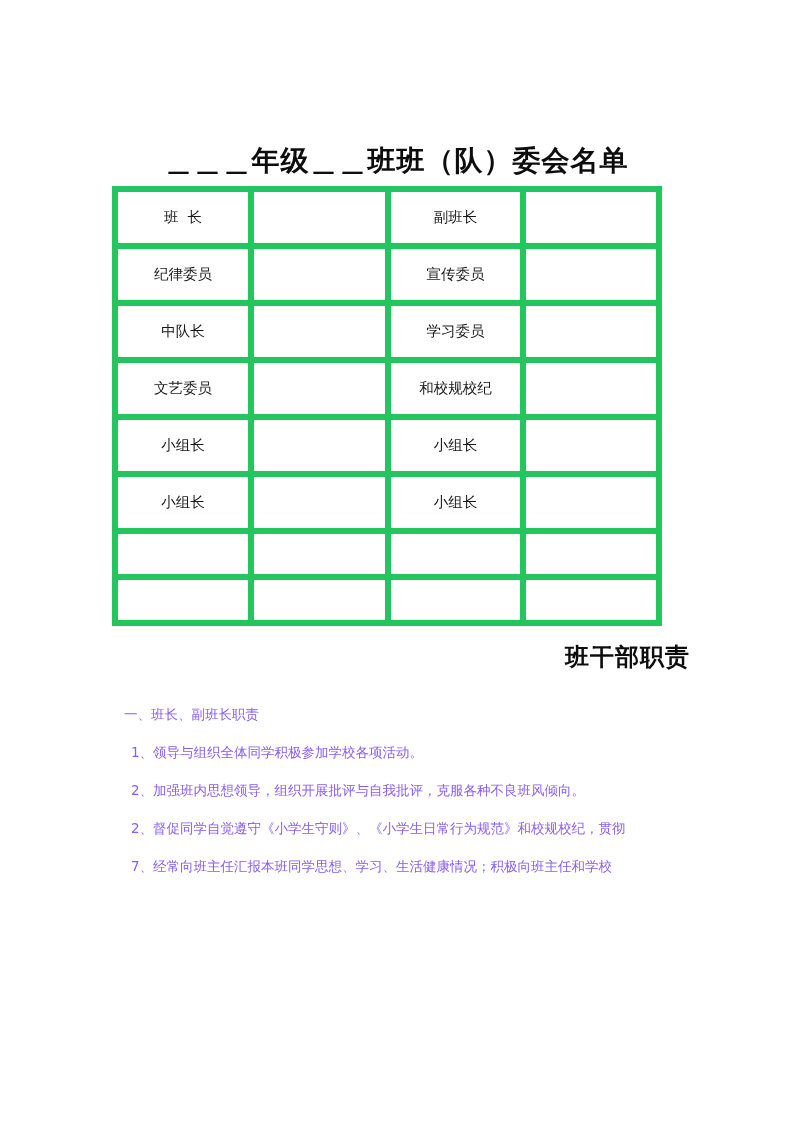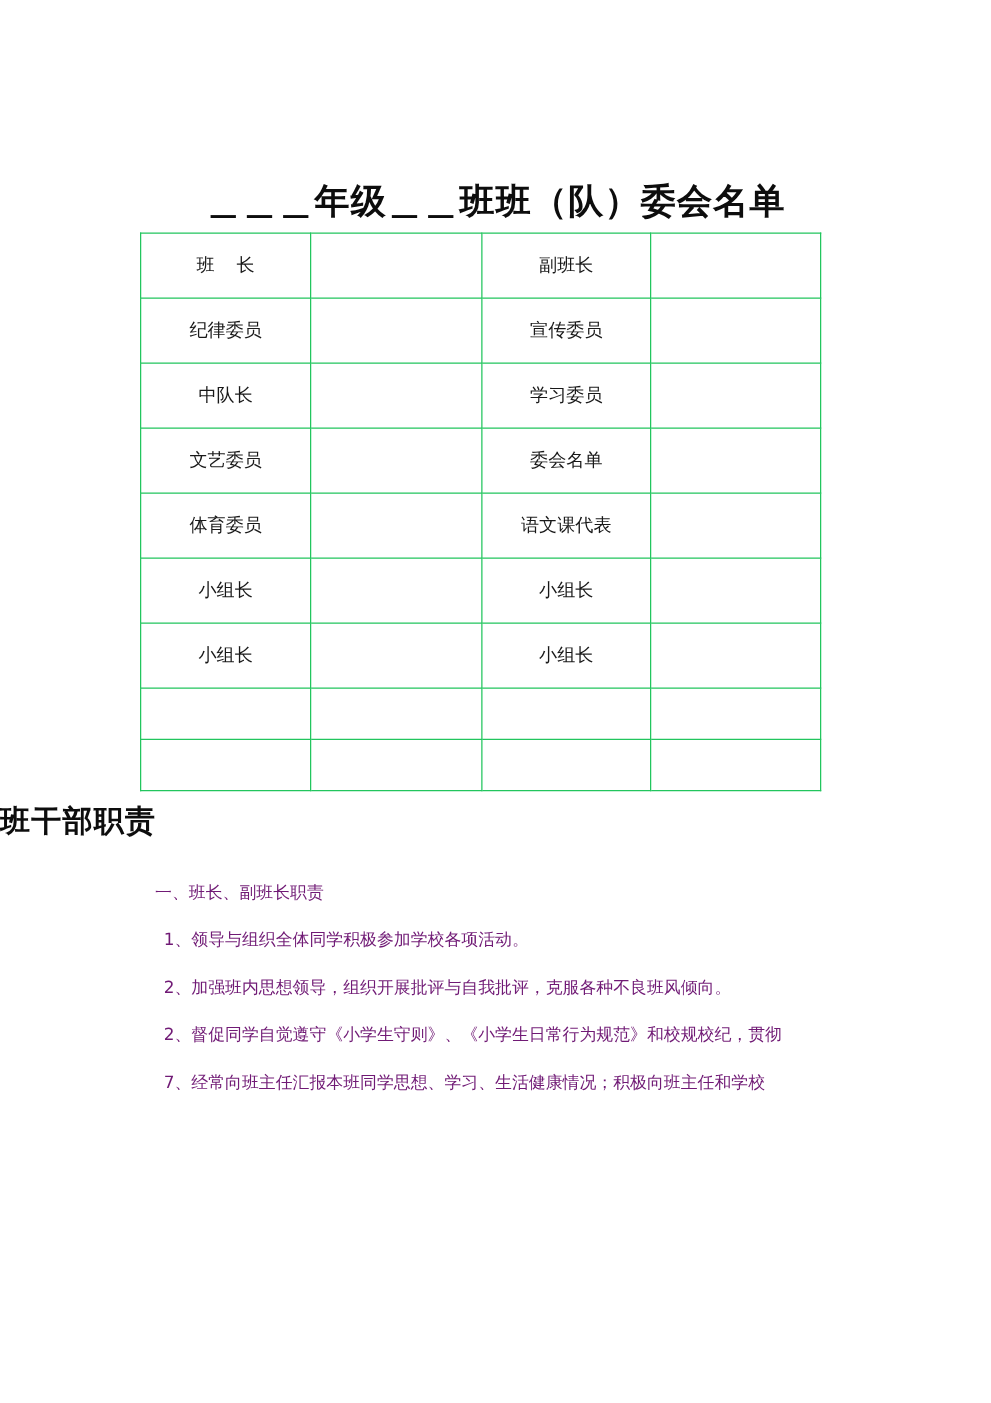--- a/index.html
+++ b/index.html
@@ -41,58 +41,57 @@
   
   .roster-table {
     position: absolute;
     left: 112px;
     top: 186px;
     width: 544px;
     border-collapse: collapse;
     table-layout: fixed;
   }
   .roster-table td {
-    border: 1px solid #22c55e;
+    border: 6px solid #22c55e;
     height: 51px;
     text-align: center;
     vertical-align: middle;
     font-size: 14.5px;
     color: #181818;
     padding: 0 2px;
     white-space: pre;
-    font-family: Liberation Mono, monospace;
   }
   .roster-table col.c-label { width: 136px; }
   .roster-table col.c-value { width: 137px; }
   .roster-table col.c-label2 { width: 135px; }
   .roster-table col.c-value2 { width: 136px; }
   .roster-table tr.short td { height: 40px; }
 
   
   .duties-heading {
     position: absolute;
     top: 641px;
     left: 0;
     width: 690px;
-    text-align: left;
+    text-align: right;
     font-size: 24px;
     font-weight: bold;
     letter-spacing: 1px;
     color: #0d0d0d;
   }
 
   
   .body-text {
     position: absolute;
     top: 695px;
     left: 112px;
     width: 576px;
     font-size: 13.5px;
     line-height: 38px;
-    color: #701a75;
+    color: #8b5cf6;
   }
   .body-text p {
     margin: 0;
     white-space: nowrap;
   }
   .body-text p.sec-head {
     padding-left: 12px;
   }
   .body-text p.item {
     padding-left: 19px;
@@ -130,27 +129,21 @@
       </tr>
       <tr>
         <td>中队长</td>
         <td></td>
         <td>学习委员</td>
         <td></td>
       </tr>
       <tr>
         <td>文艺委员</td>
         <td></td>
-        <td>委会名单</td>
-        <td></td>
-      </tr>
-      <tr>
-        <td>体育委员</td>
-        <td></td>
-        <td>语文课代表</td>
+        <td>和校规校纪</td>
         <td></td>
       </tr>
       <tr>
         <td>小组长</td>
         <td></td>
         <td>小组长</td>
         <td></td>
       </tr>
       <tr>
         <td>小组长</td>

